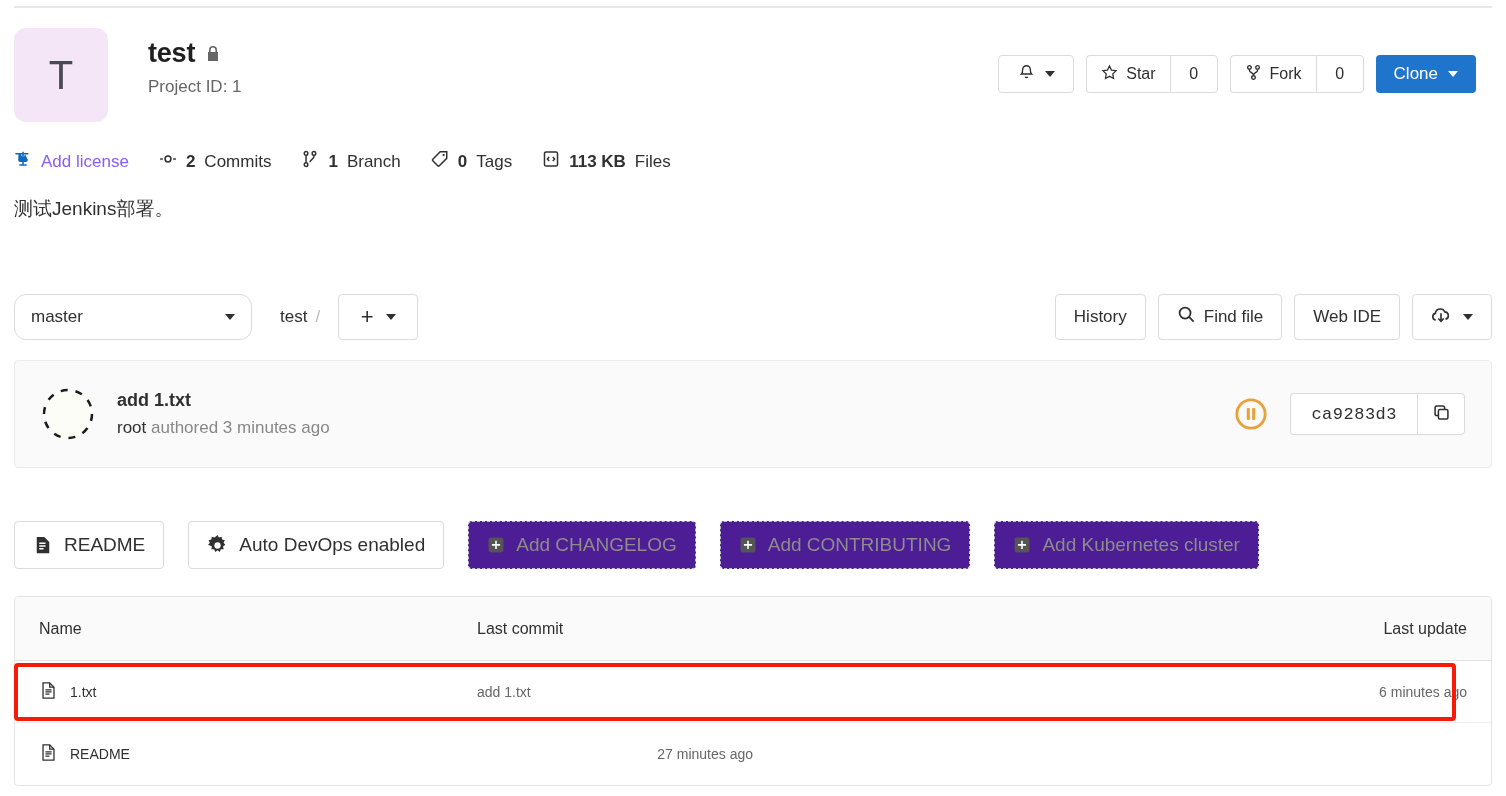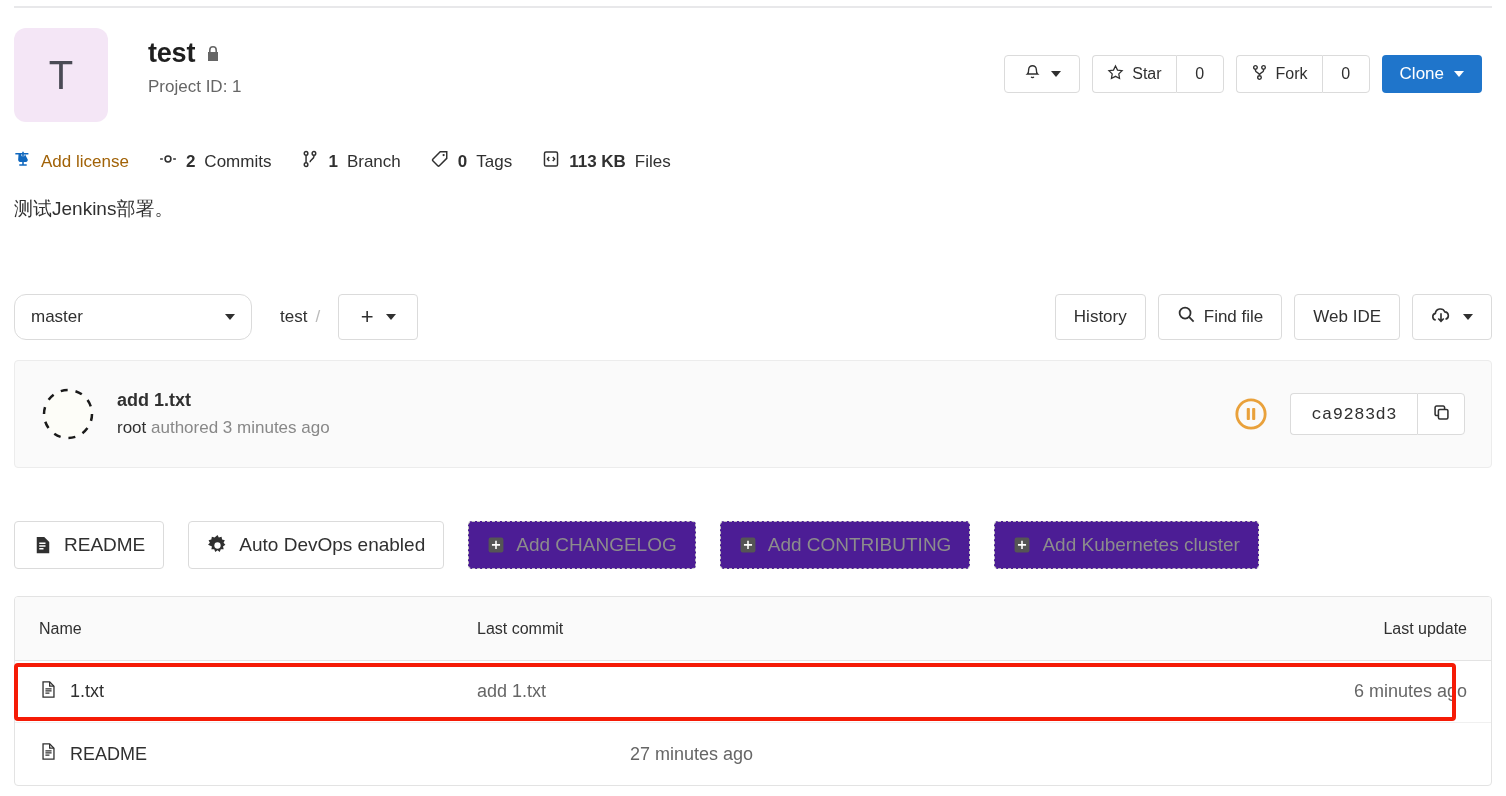--- a/index.html
+++ b/index.html
@@ -30,21 +30,21 @@
     flex: 0 0 auto;
   }
   .project-title-block { margin-left: 40px; padding-top: 10px; }
   .project-title-row { display: flex; align-items: center; gap: 10px; }
   .project-title { font-size: 27px; font-weight: bold; color: #1f1f1f; letter-spacing: -0.2px; }
   .lock-icon { display: inline-block; width: 16px; height: 18px; color: #666; }
   .project-id { margin-top: 8px; font-size: 17px; color: #666; }
 
   
   .header-actions {
-    position: absolute; top: 55px; right: 24px;
+    position: absolute; top: 55px; right: 30px;
     display: flex; align-items: center; gap: 12px;
   }
   .btn {
     background: #fff; border: 1px solid #dbdbdb; border-radius: 4px;
     height: 38px; display: flex; align-items: center; gap: 8px;
     padding: 0 14px; font-size: 16px; color: #303030; cursor: pointer;
     white-space: nowrap;
   }
   .btn-group { display: flex; align-items: stretch; }
   .btn-group .btn-main {
@@ -67,21 +67,21 @@
   .caret { width: 0; height: 0; border-left: 5px solid transparent;
            border-right: 5px solid transparent; border-top: 6px solid currentColor; }
 
   
   .stats-row {
     position: absolute; top: 150px; left: 14px;
     display: flex; align-items: center; gap: 30px;
     font-size: 17px;
   }
   .stat { display: flex; align-items: center; gap: 9px; color: #303030; white-space: nowrap; }
-  .stat-link { color: #a16207; cursor: pointer; }
+  .stat-link { color: #8b5cf6; cursor: pointer; }
   .stat b { font-weight: bold; }
   .stat .dim { color: #303030; font-weight: normal; }
 
   
   .description {
     position: absolute; top: 196px; left: 14px;
     font-size: 19px; color: #303030; text-align: center;
   }
 
   
@@ -159,21 +159,21 @@
     border: 1px solid #e3e3e3; border-radius: 4px; overflow: hidden;
     background: #fff;
   }
   .files-head {
     display: flex; align-items: center; height: 64px;
     background: #fafafa; border-bottom: 1px solid #e3e3e3;
     font-size: 16px; color: #303030;
   }
   .files-row {
     display: flex; align-items: center; height: 62px;
-    border-bottom: 1px solid #f0f0f0; font-size: 18px; position: relative;
+    border-bottom: 1px solid #f0f0f0; font-size: 14px; position: relative;
   }
   .files-row:last-child { border-bottom: none; }
   .col-name { flex: 0 0 462px; padding-left: 24px; display: flex; align-items: center; gap: 12px; }
   .col-commit { flex: 1 1 auto; color: #666; }
   .col-update { flex: 0 0 300px; text-align: right; padding-right: 24px; color: #666; }
   .files-head .col-commit, .files-head .col-update { color: #303030; }
   .file-name { color: #303030; cursor: pointer; }
 
   .highlight-box {
     position: absolute; left: 14px; top: 663px; width: 1442px; height: 58px;

